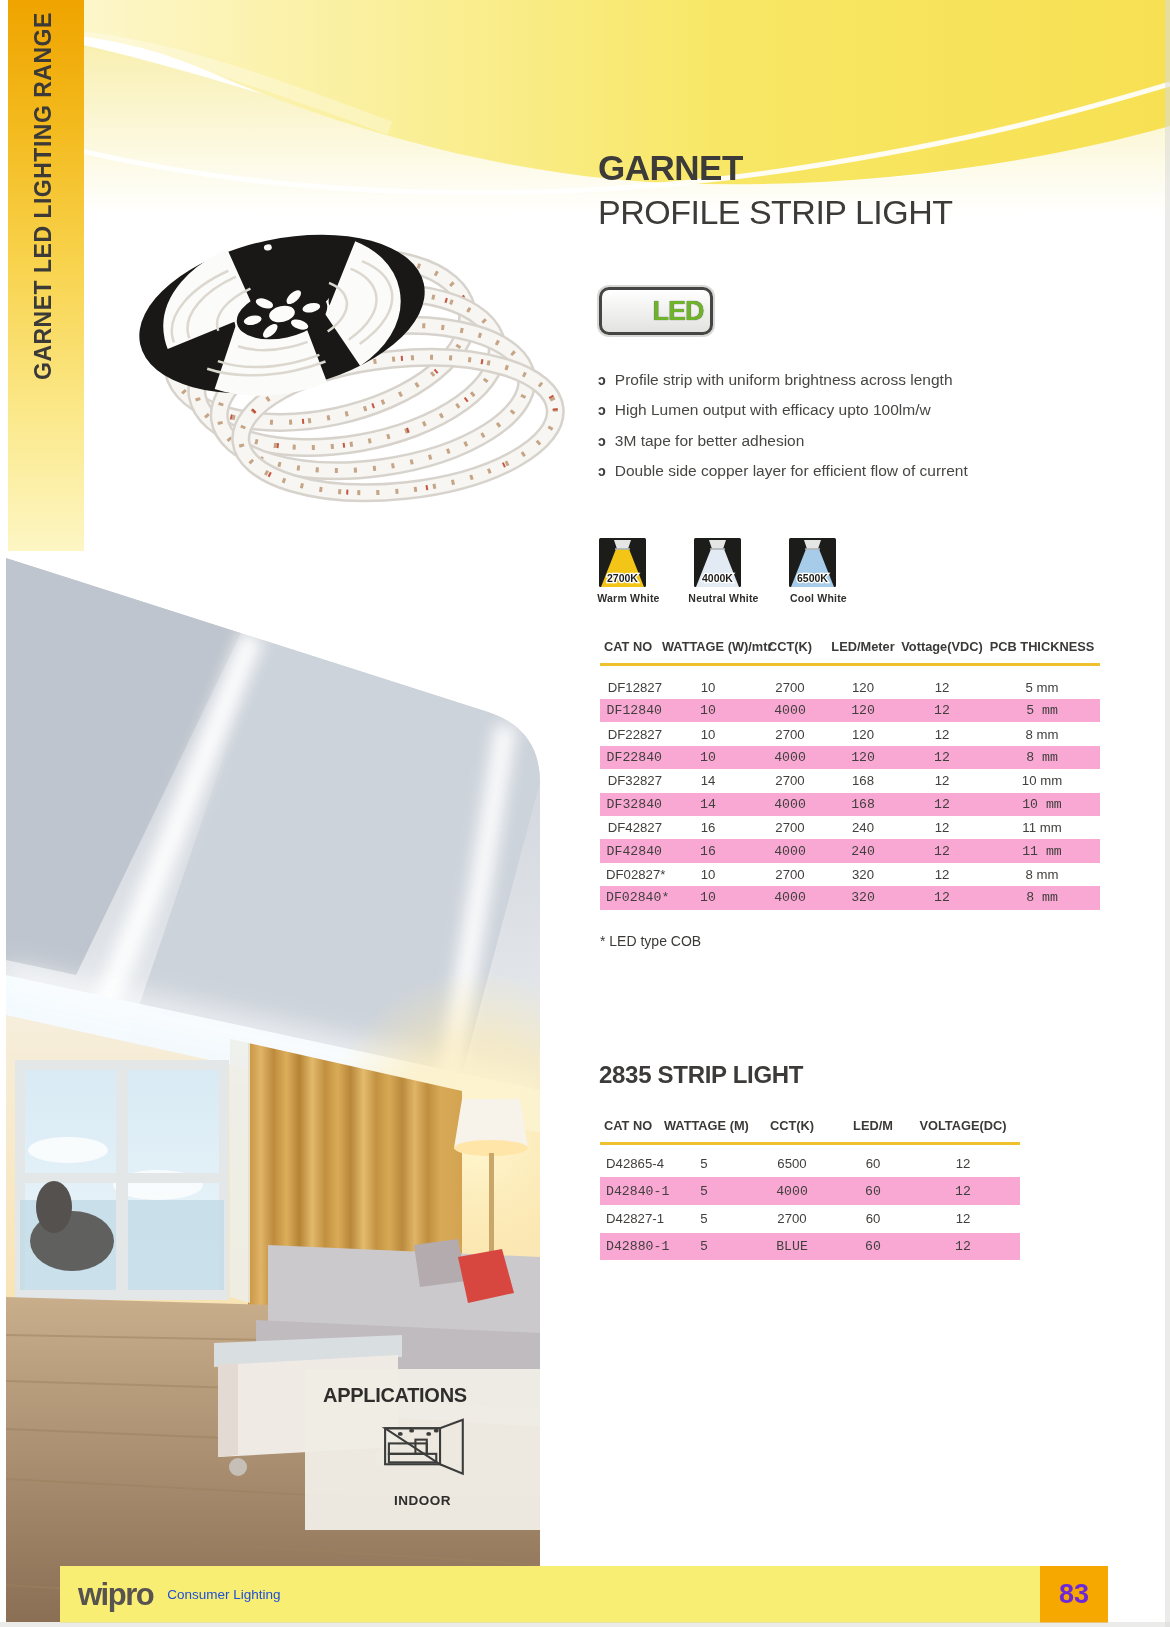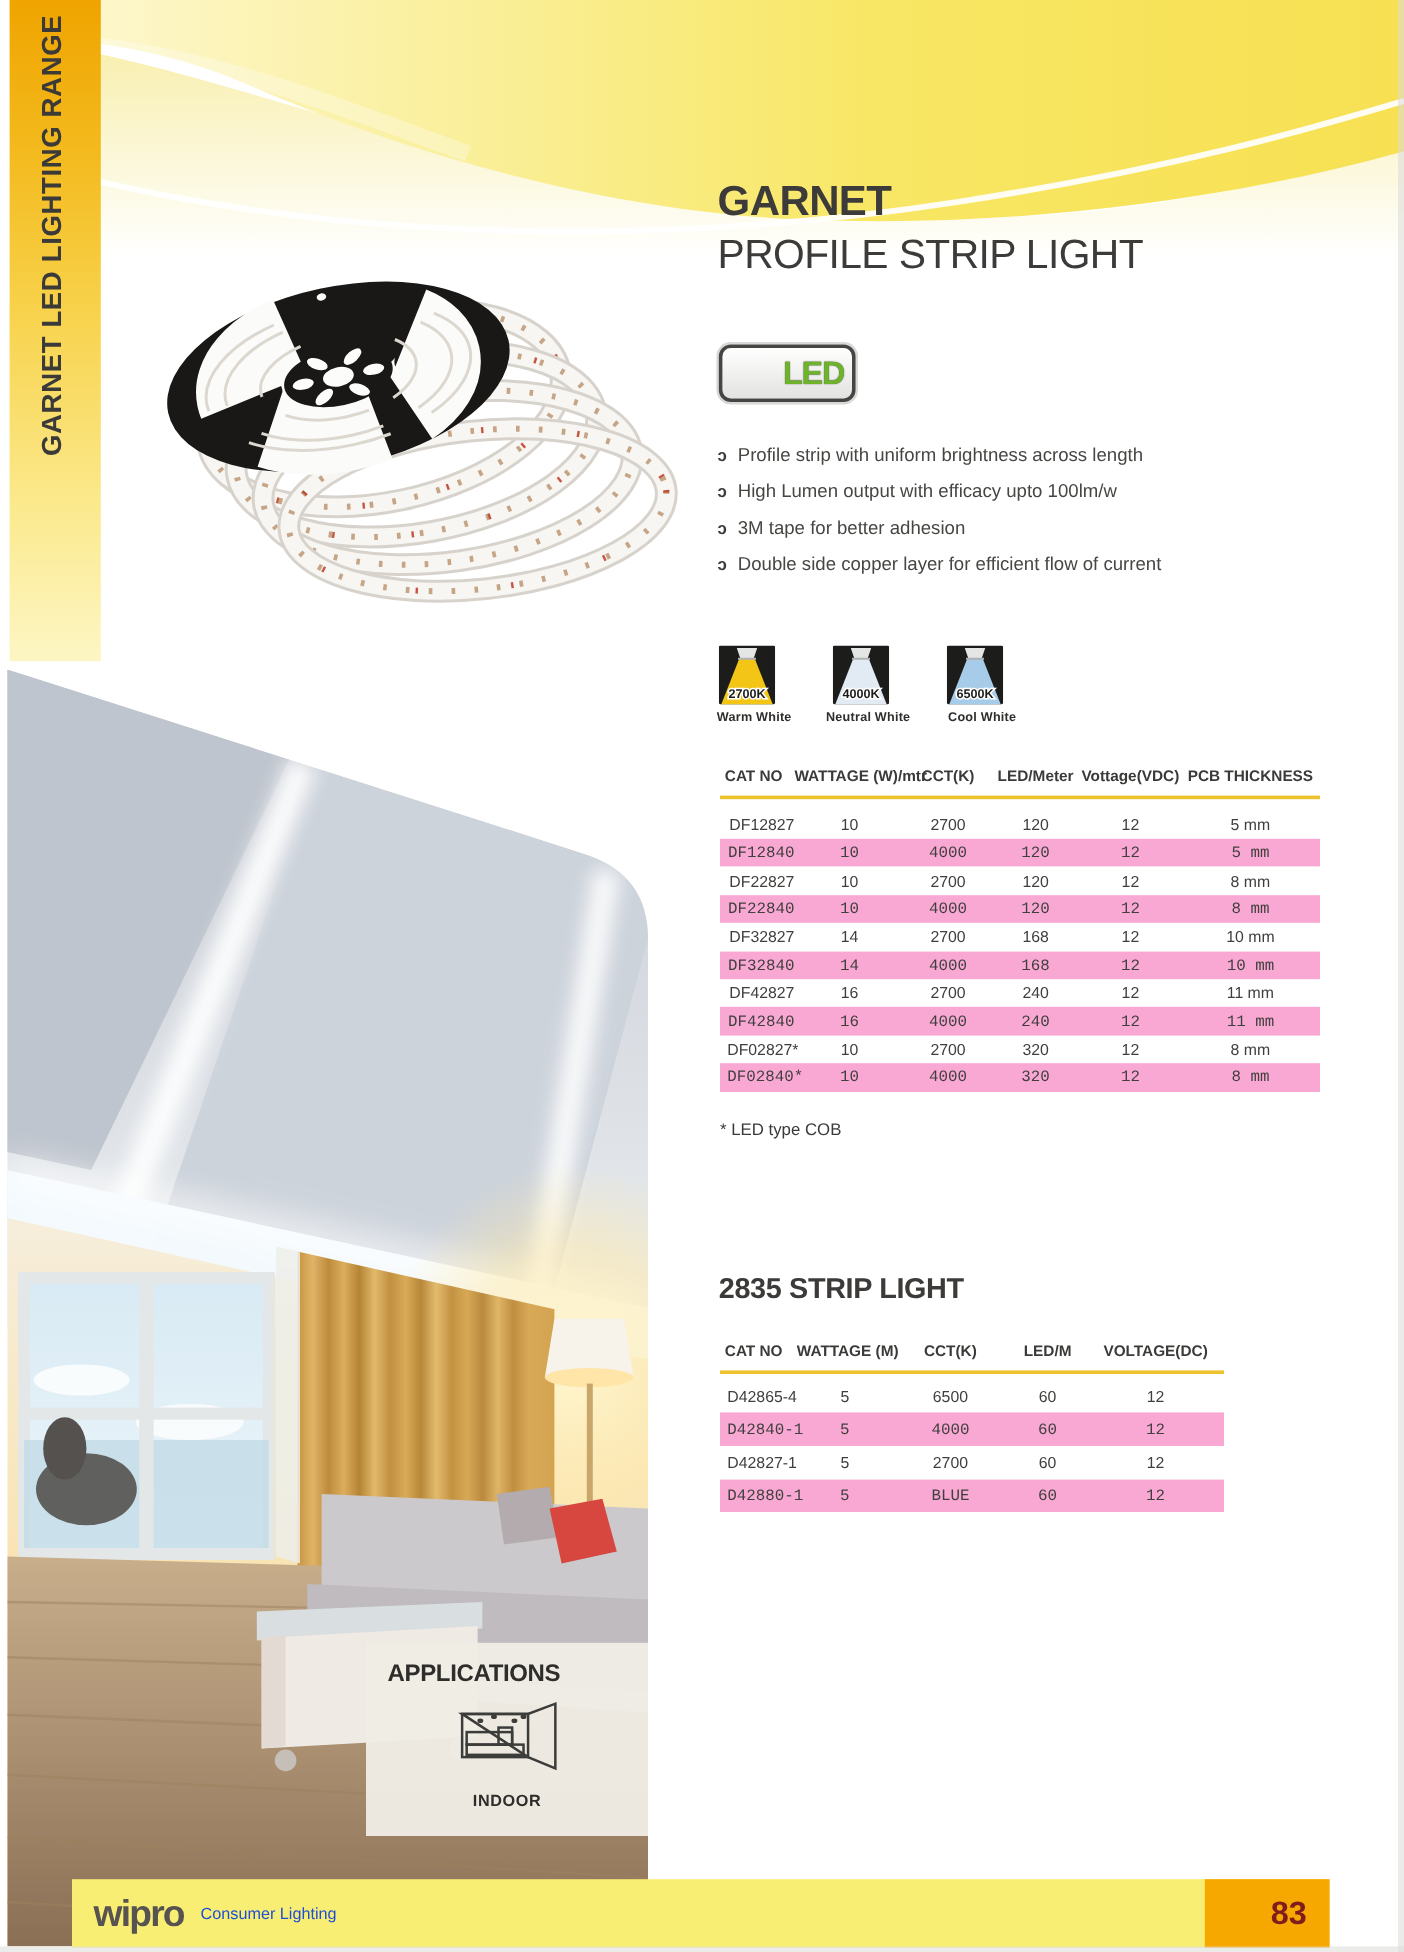--- a/index.html
+++ b/index.html
@@ -64,22 +64,22 @@
   .apps-box{position:absolute;left:305px;top:1369px;width:235px;height:161px;
     background:rgba(239,236,229,.96);z-index:4;}
   .apps-title{margin:15px 0 0 18px;font-size:20px;font-weight:bold;letter-spacing:-.3px;color:#2E2D2B;}
   .indoor-icon{margin:8px auto 0;width:96px;height:72px;}
   .apps-label{text-align:center;margin-top:6px;font-size:13.5px;font-weight:bold;letter-spacing:.5px;color:#2E2D2B;}
 
   .footer{position:absolute;left:60px;top:1566px;width:1048px;height:57px;background:#F9EE74;
     display:flex;align-items:center;z-index:5;}
   .brand{margin-left:18px;font-size:31px;font-weight:bold;letter-spacing:-1.5px;color:#575350;}
   .division{margin-left:14px;font-size:13.5px;color:#1d4ed8;}
-  .page-badge{position:absolute;right:0;top:0;width:68px;height:57px;background:#F6A700;color:#7f1d1d;
-    font-size:27px;font-weight:bold;display:flex;align-items:center;justify-content:center;padding-left:36px;}
+  .page-badge{position:absolute;right:0;top:0;width:68px;height:57px;background:#F6A700;color:#6d28d9;
+    font-size:27px;font-weight:bold;display:flex;align-items:center;justify-content:center;}
 
   .edge-r{position:absolute;right:0;top:0;width:5px;height:100%;background:#DADAD8;opacity:.55;z-index:6;}
   .edge-b{position:absolute;left:0;bottom:0;width:100%;height:5px;background:#DADAD8;opacity:.55;z-index:6;}
 </style>
 </head>
 <body>
 
 <div class="page">
 
   <svg class="top-wave" viewBox="0 0 1110 215" preserveAspectRatio="none">

